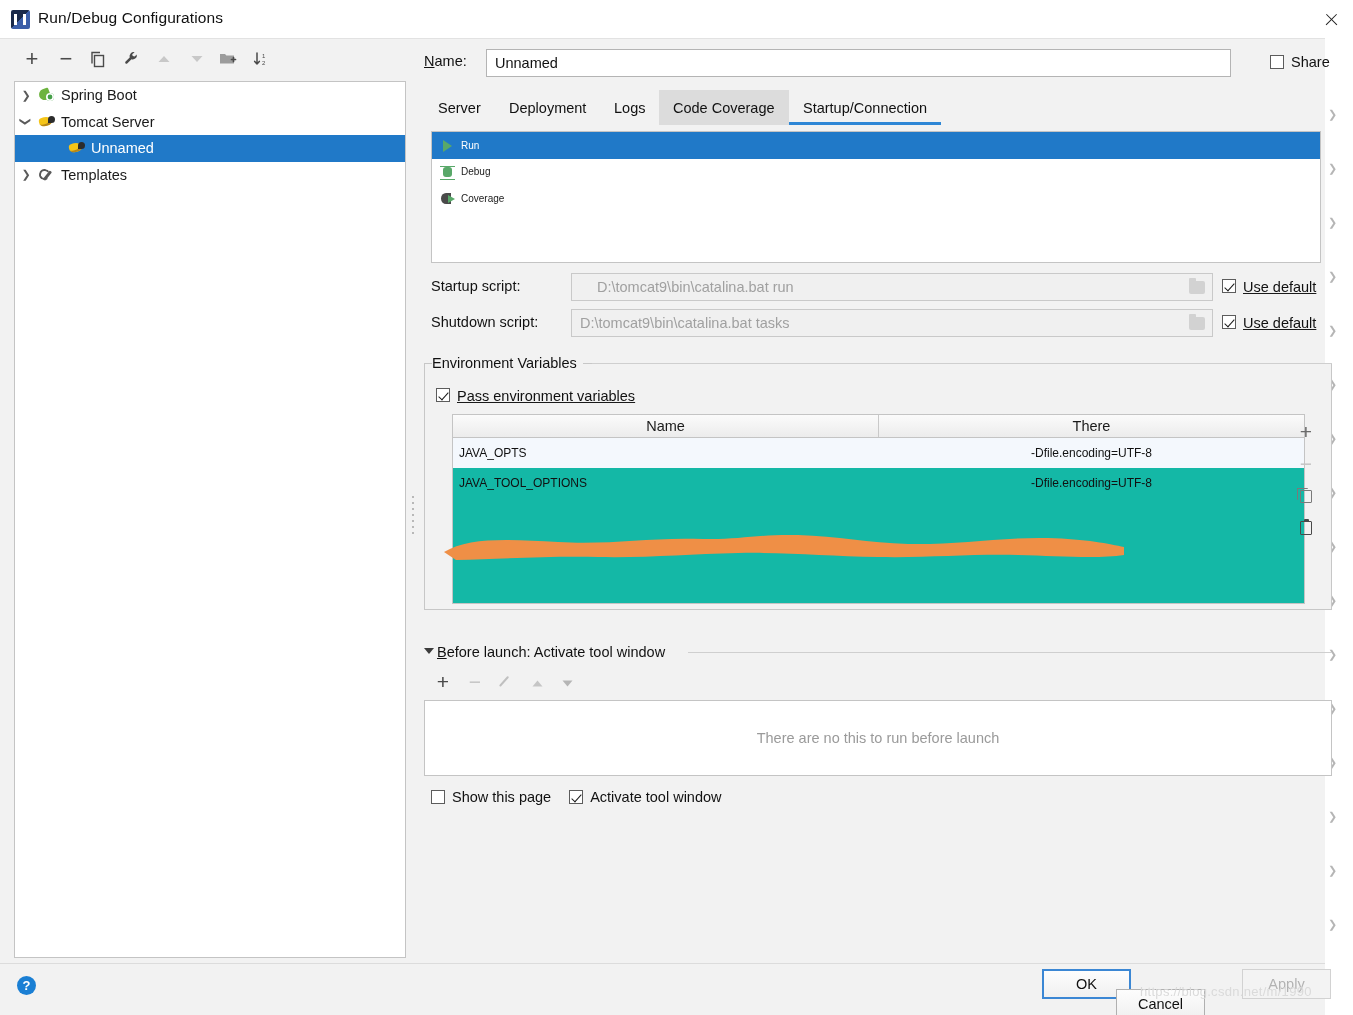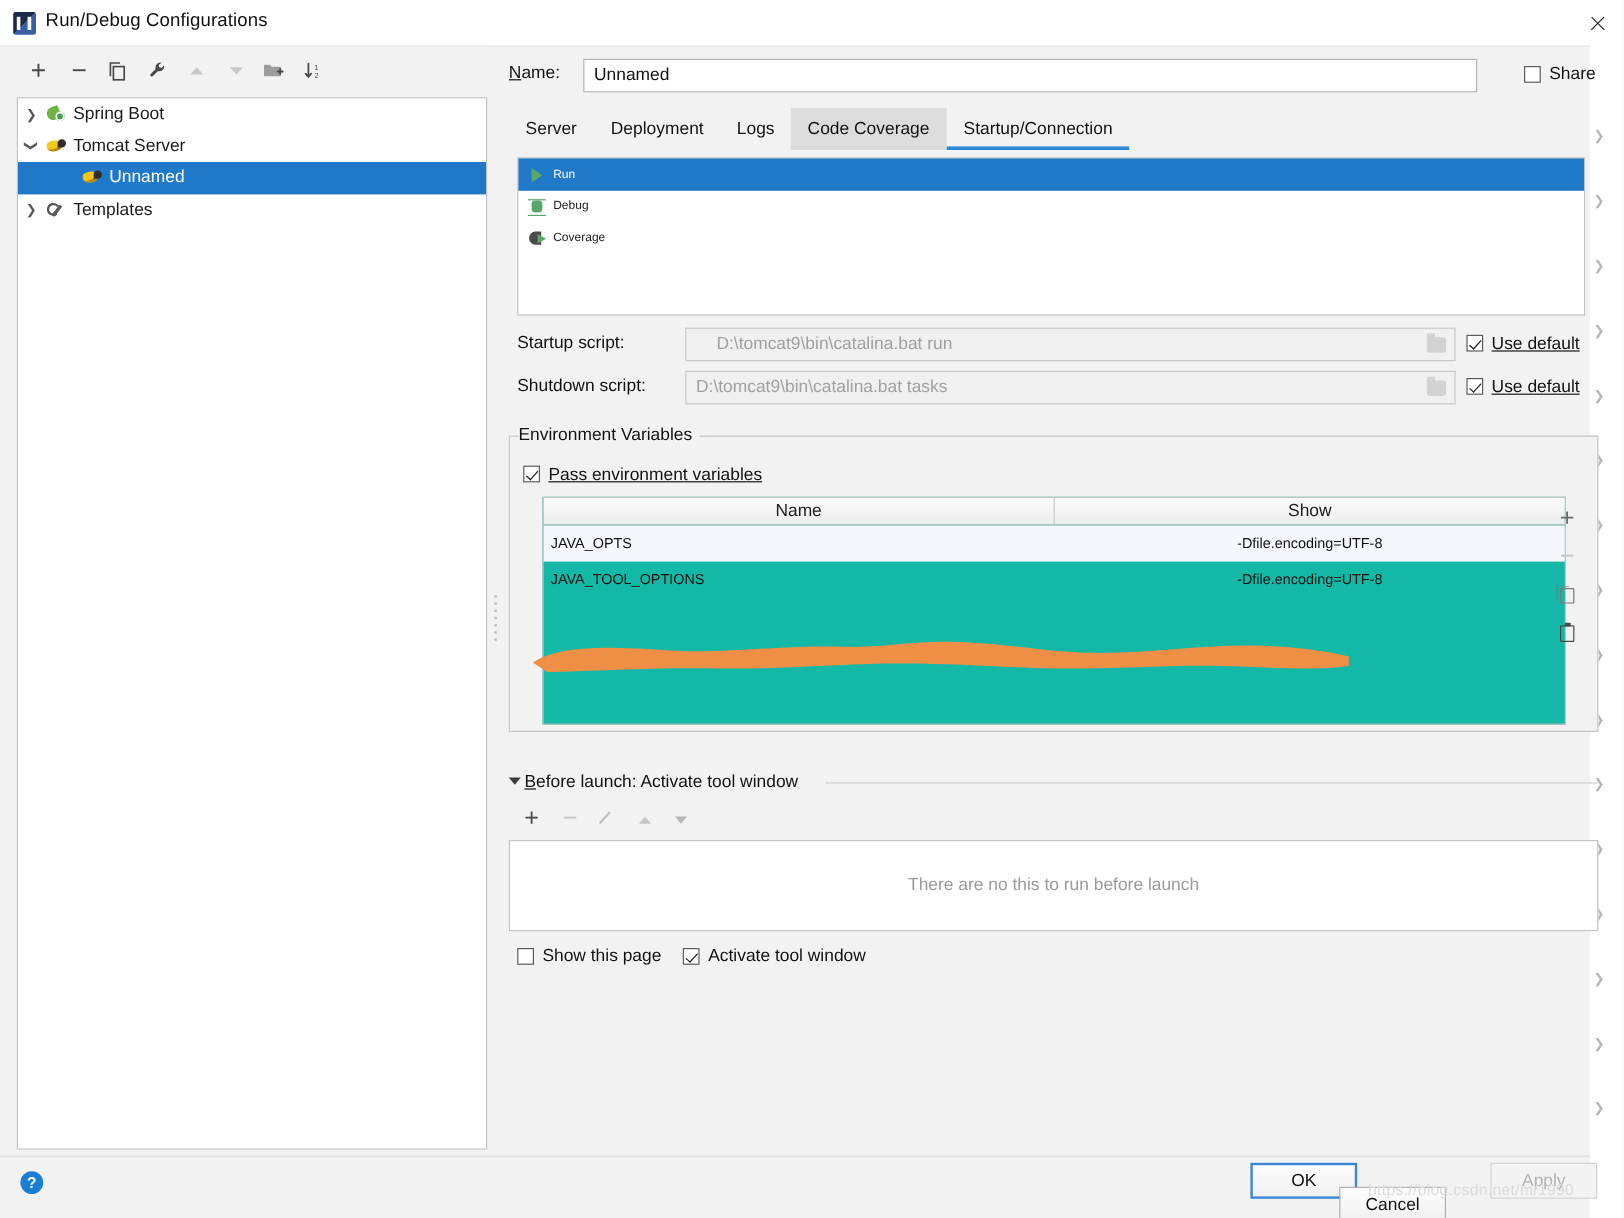--- a/index.html
+++ b/index.html
@@ -573,21 +573,21 @@
   <div class="group-line" style="left:592px; top:363px; width:740px;"></div>
 
   <div class="srow-chk" style="position:absolute; left:436px; top:388px;">
     <span class="cb on"></span>
     <span class="cb-label">Pass environment variables</span>
   </div>
 
   <div class="tbl">
     <div class="tbl-head">
       <div class="th col1">Name</div>
-      <div class="th col2">Show</div>
+      <div class="th col2">There</div>
     </div>
     <div id="tbl-body">
         <div class="tr alt">
           <div class="td col1">JAVA_OPTS</div>
           <div class="td col2">-Dfile.encoding=UTF-8</div>
         </div>
         <div class="tr">
           <div class="td col1">JAVA_TOOL_OPTIONS</div>
           <div class="td col2">-Dfile.encoding=UTF-8</div>
         </div>

